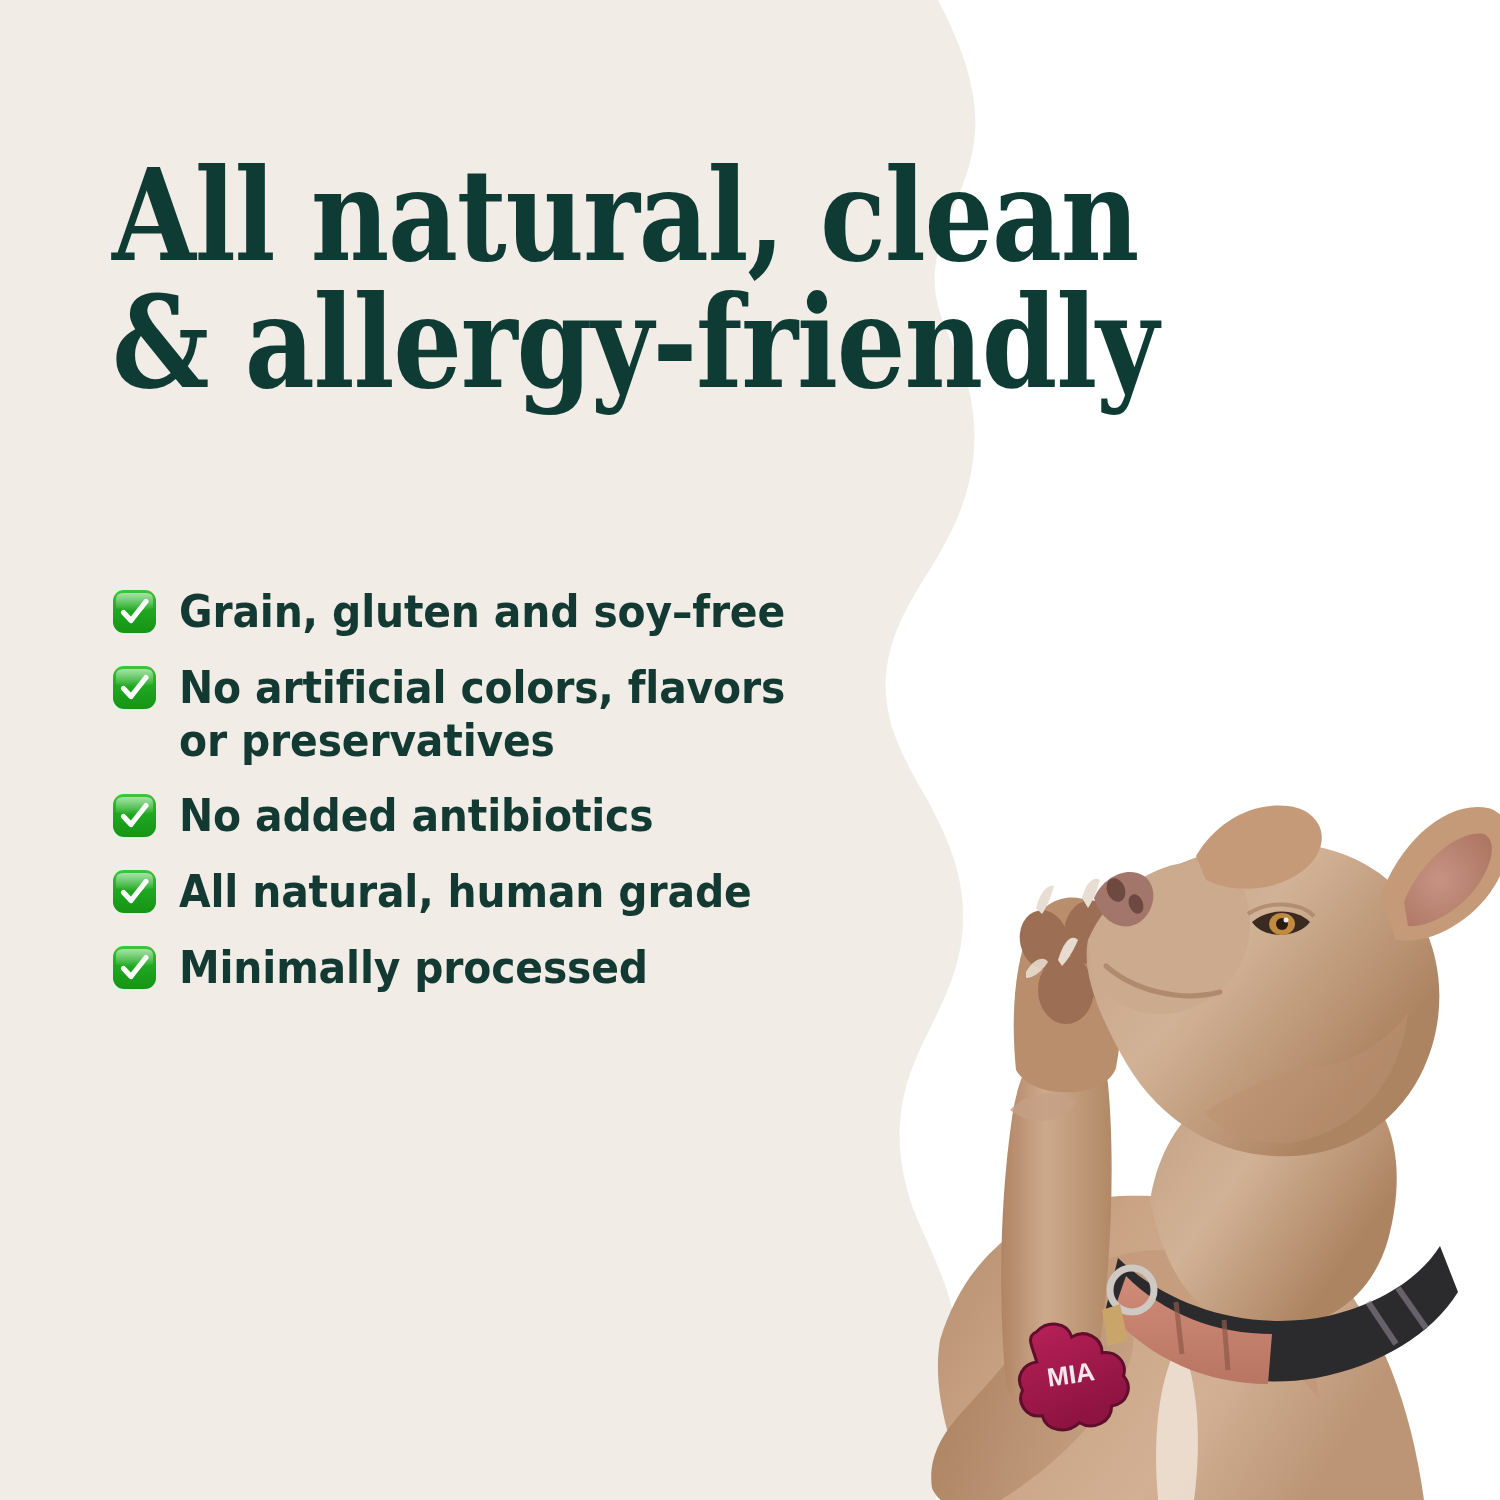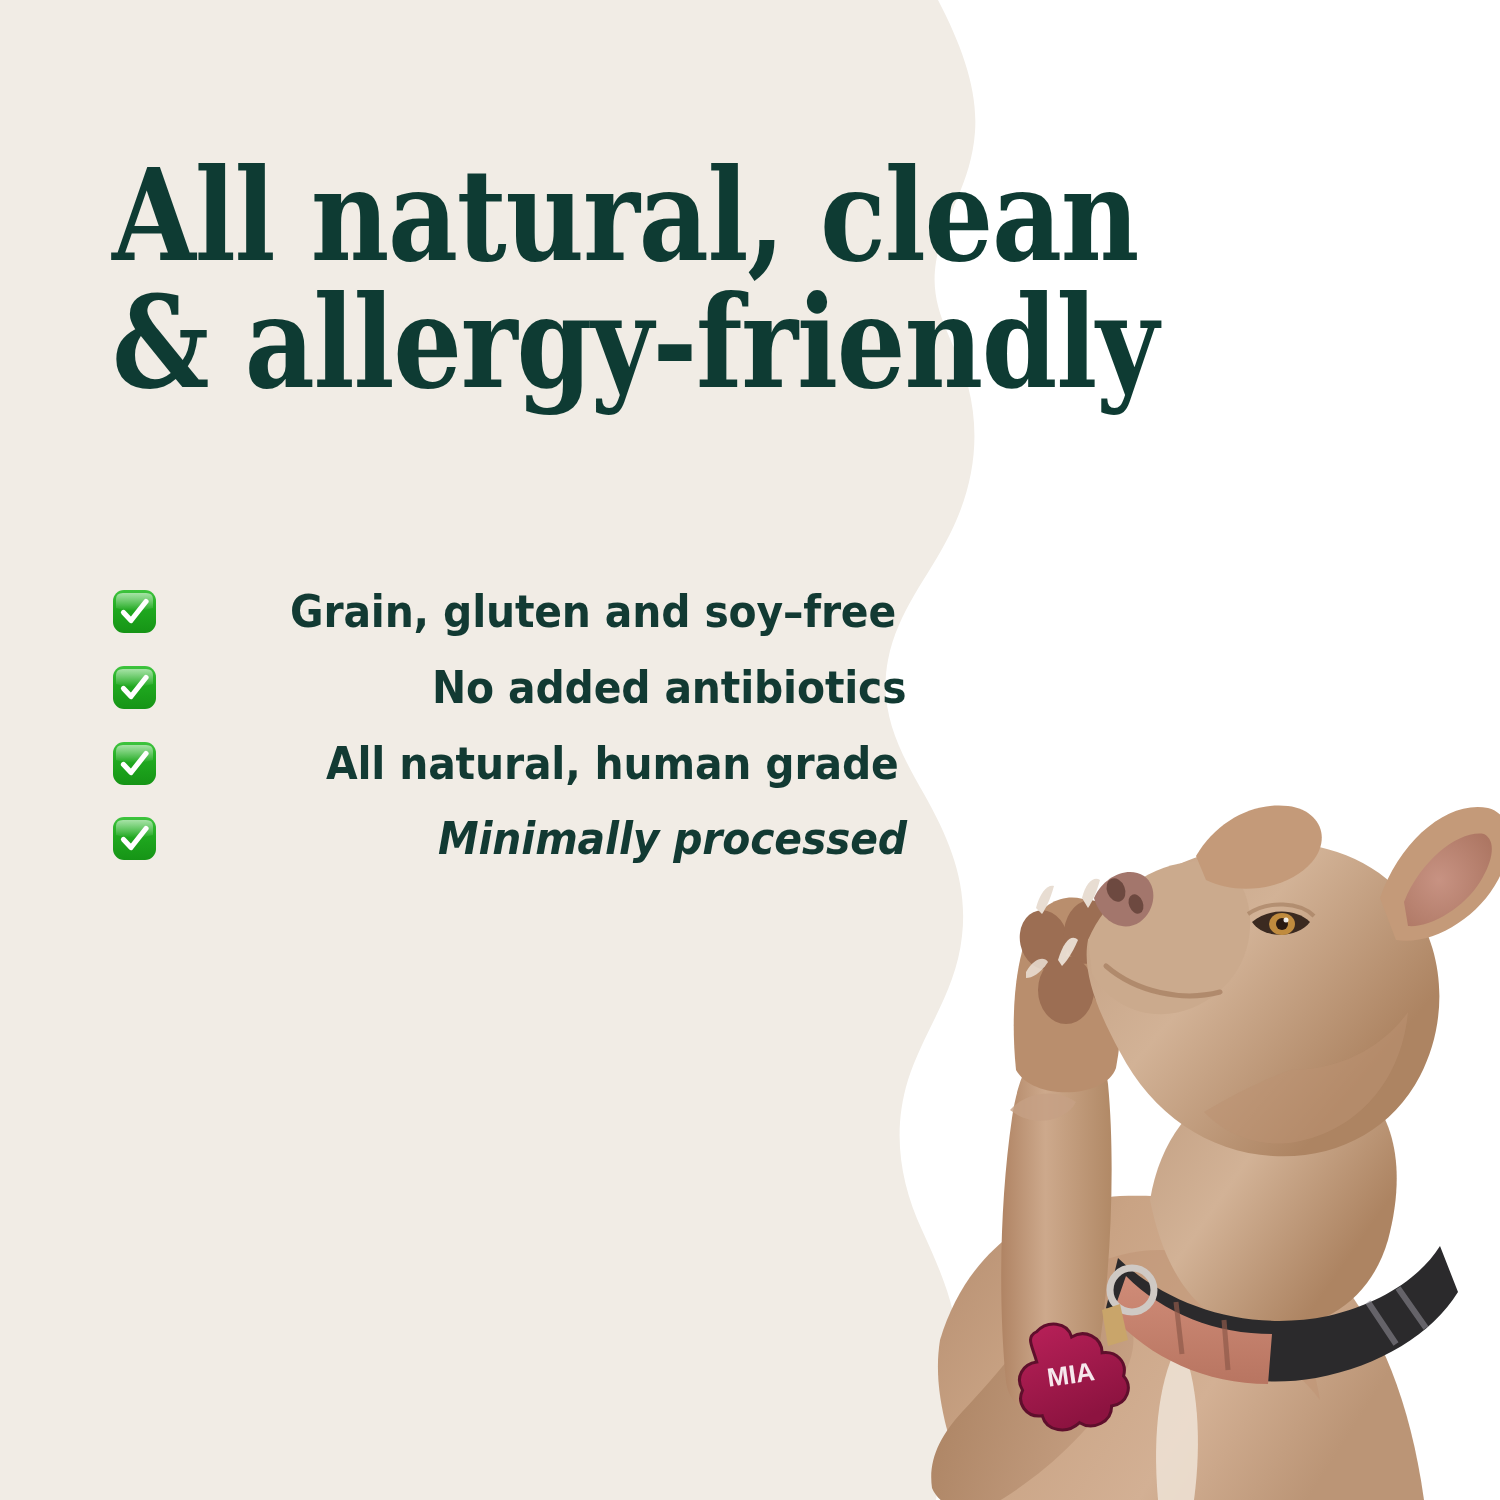--- a/index.html
+++ b/index.html
@@ -56,23 +56,22 @@
   #feature-list {
     position: absolute;
     left: 112px;
     top: 586px;
     width: 830px;
   }
   .feature-item {
     display: flex;
     align-items: flex-start;
     margin-bottom: 23px;
-    justify-content: space-between;
-  }
-  .feature-item:last-child { margin-bottom: 0; font-style: italic; }
+  }
+  .feature-item:last-child { margin-bottom: 0; }
 
   .check-icon {
     flex: 0 0 auto;
     width: 45px;
     height: 45px;
     margin-top: 3px;
     margin-right: 22px;
     position: relative;
   }
   .check-icon svg { display: block; }
@@ -144,20 +143,33 @@
           <rect x="1" y="1" width="43" height="43" rx="11" ry="11" fill="url(#cg1)"></rect>
           <path d="M4,10 Q4,4 11,4 L34,4 Q41,4 41,10 L41,19 Q22,25 4,19 Z" fill="url(#cgl1)"></path>
           <path d="M11.5,23.5 L19,31.5 L34,12.5" fill="none" stroke="#ffffff" stroke-width="5.2" stroke-linecap="round" stroke-linejoin="round"></path>
         </svg>
       </span>
       <span class="feature-text">
         <span class="ft-line">Grain, gluten and soy–free</span>
       </span>
     </div>
 
+    <div class="feature-item">
+      <span class="check-icon">
+        <svg width="45" height="45" viewBox="0 0 45 45">
+          <rect x="1" y="1" width="43" height="43" rx="11" ry="11" fill="url(#cg1)"></rect>
+          <path d="M4,10 Q4,4 11,4 L34,4 Q41,4 41,10 L41,19 Q22,25 4,19 Z" fill="url(#cgl1)"></path>
+          <path d="M11.5,23.5 L19,31.5 L34,12.5" fill="none" stroke="#ffffff" stroke-width="5.2" stroke-linecap="round" stroke-linejoin="round"></path>
+        </svg>
+      </span>
+      <span class="feature-text">
+        <span class="ft-line">No artificial colors, flavors</span>
+        <span class="ft-line">or preservatives</span>
+      </span>
+    </div>
 
     <div class="feature-item">
       <span class="check-icon">
         <svg width="45" height="45" viewBox="0 0 45 45">
           <rect x="1" y="1" width="43" height="43" rx="11" ry="11" fill="url(#cg1)"></rect>
           <path d="M4,10 Q4,4 11,4 L34,4 Q41,4 41,10 L41,19 Q22,25 4,19 Z" fill="url(#cgl1)"></path>
           <path d="M11.5,23.5 L19,31.5 L34,12.5" fill="none" stroke="#ffffff" stroke-width="5.2" stroke-linecap="round" stroke-linejoin="round"></path>
         </svg>
       </span>
       <span class="feature-text">

